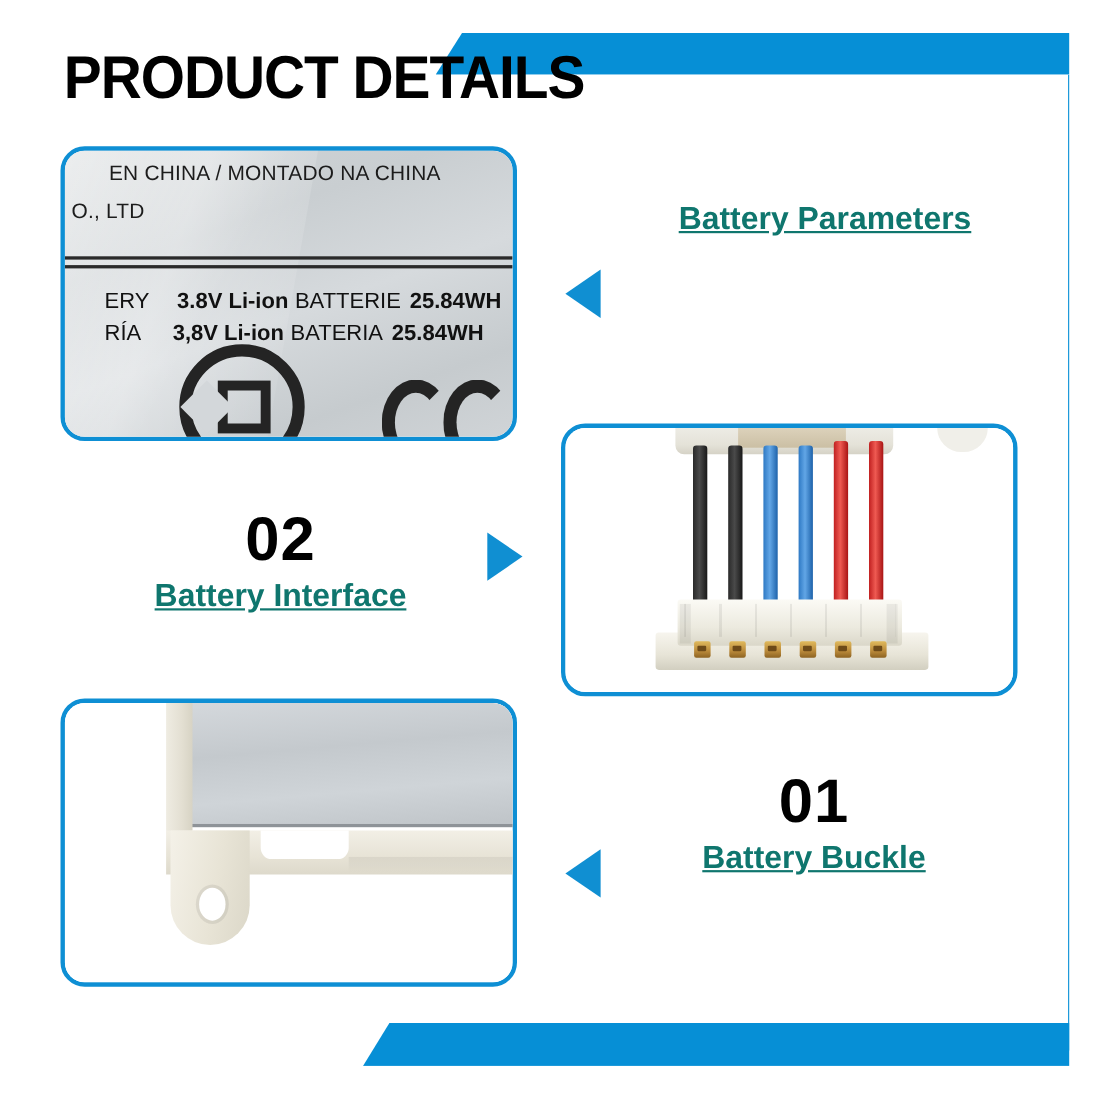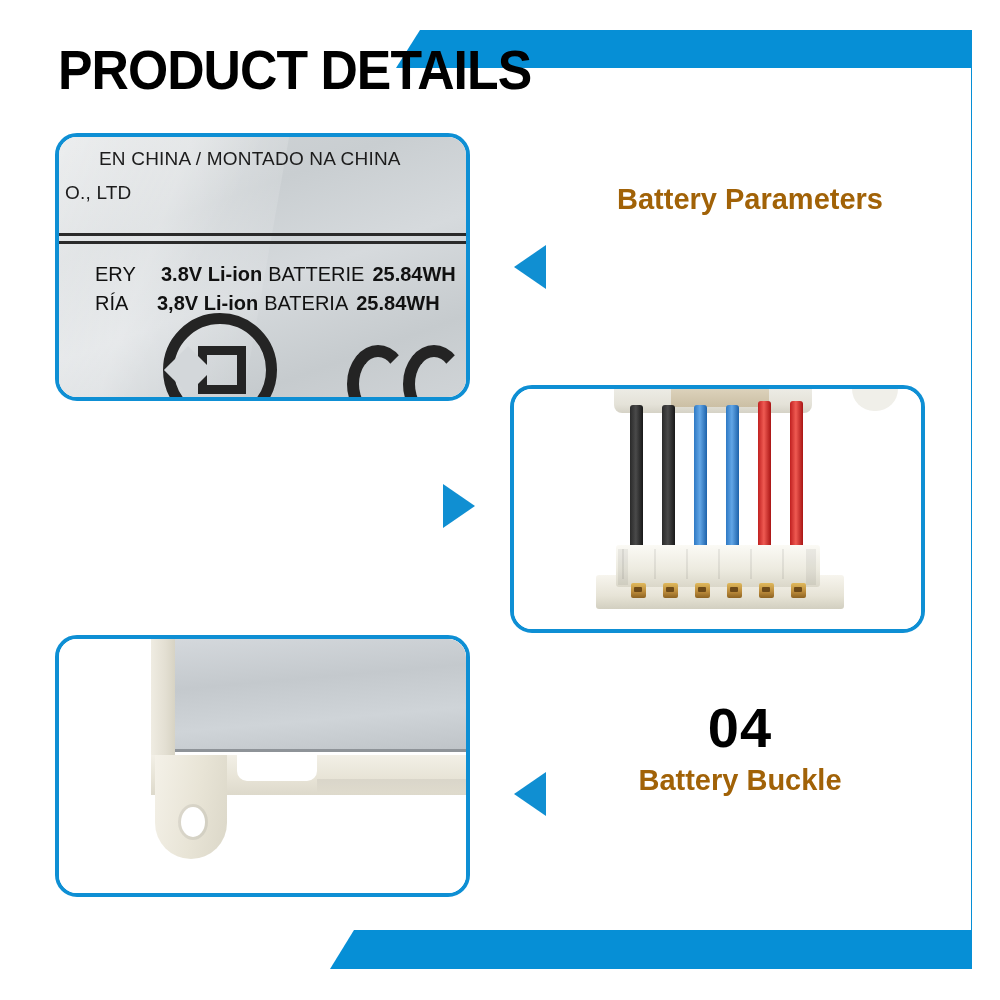--- a/index.html
+++ b/index.html
@@ -282,25 +282,26 @@
     font-size: 56px;
     font-weight: bold;
     color: #000;
     line-height: 1;
     text-align: center;
     letter-spacing: 1px;
   }
   .step-label {
     font-size: 29px;
     font-weight: bold;
-    color: #a16207;
+    color: #0f766e;
     line-height: 1.15;
     text-align: center;
     white-space: nowrap;
     margin-top: 8px;
+    text-decoration: underline;
   }
   #step-01 { left: 585px; top: 175px; width: 330px; }
   #step-02 { left: 110px; top: 462px; width: 290px; }
   #step-03 { left: 610px; top: 700px; width: 260px; }
 
   
   .arrow { position: absolute; width: 0; height: 0; }
   .arrow-left {
     border-top: 22px solid transparent;
     border-bottom: 22px solid transparent;
@@ -392,23 +393,27 @@
       <div class="buckle-cut"></div>
       <div class="buckle-tab"></div>
       <div class="buckle-hole"></div>
     </div>
   </div>
 
   <div class="step" id="step-01">
     <div class="step-label">Battery Parameters</div>
   </div>
 
+  <div class="step" id="step-02">
+    <div class="step-num">02</div>
+    <div class="step-label">Battery Interface</div>
+  </div>
 
   <div class="step" id="step-03">
-    <div class="step-num">04</div>
+    <div class="step-num">01</div>
     <div class="step-label">Battery Buckle</div>
   </div>
 
   <div class="arrow arrow-left" id="arrow-01"></div>
   <div class="arrow arrow-right" id="arrow-02"></div>
   <div class="arrow arrow-left" id="arrow-03"></div>
 
 </div>
 
 </body></html>

